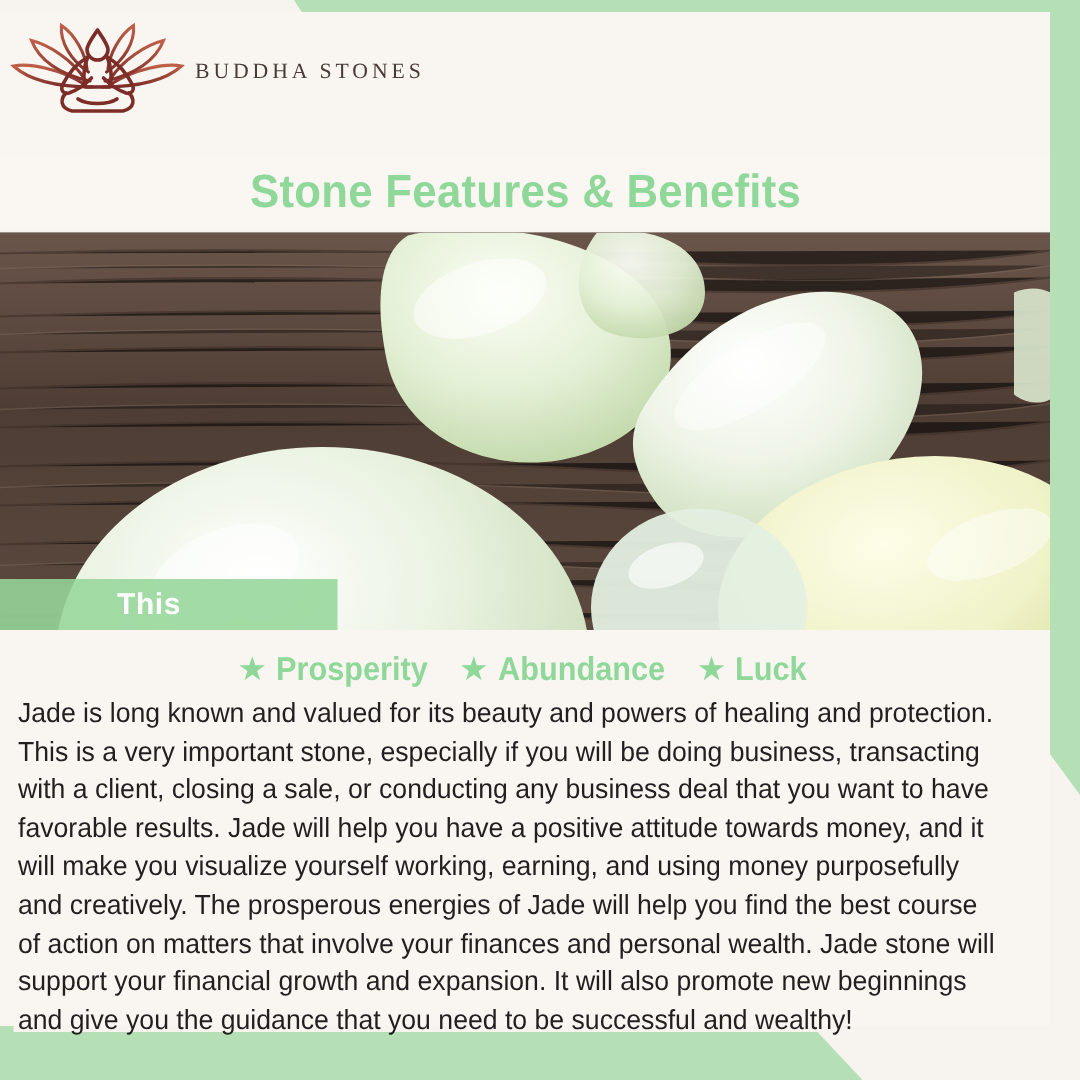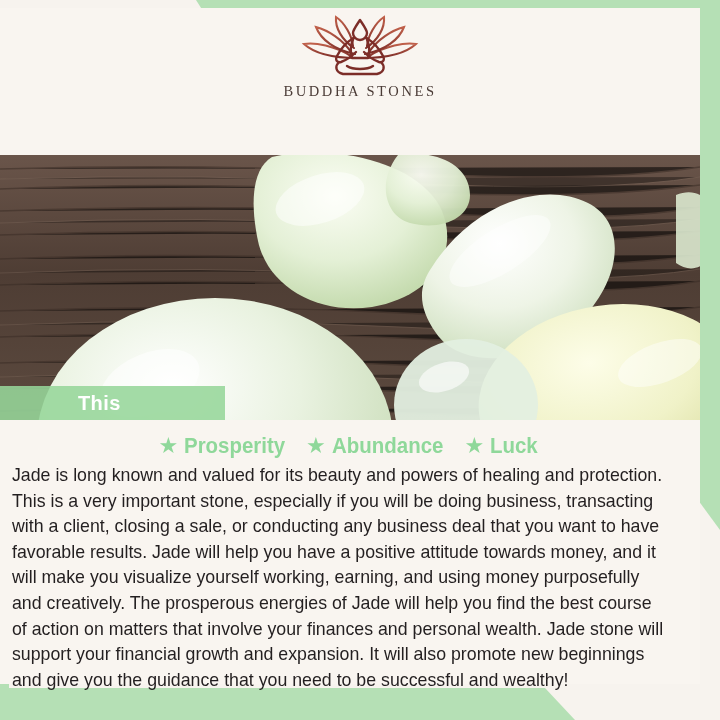--- a/index.html
+++ b/index.html
@@ -32,21 +32,21 @@
 
   
   #sheet{
     position:absolute;left:0;top:8px;width:700px;height:676px;
     background:#f9f5f0;
   }
 
   
   #logo-block{
     position:absolute;left:0;top:14px;width:720px;
-    display:flex;flex-direction:column;align-items:center;
+    display:flex;flex-direction:row;align-items:center;
   }
   #logo-mark{width:130px;height:66px;display:block;}
   #brand-name{
     margin-top:3px;
     font-family:"Liberation Serif", serif;
     font-size:14.5px;letter-spacing:2.6px;color:#4a3b36;
     font-weight:400;
   }
 
   
@@ -141,20 +141,23 @@
 
         <path d="M58.5 24 C 56 30, 55 38, 57 44 L 73 44 C 75 38, 74 30, 71.5 24"></path>
 
         <path d="M44 48 C 40 52, 40 58, 48 60 L 82 60 C 90 58, 90 52, 86 48"></path>
         <path d="M52 52 C 58 56, 72 56, 78 52"></path>
       </g>
     </svg>
     <div id="brand-name">BUDDHA STONES</div>
   </div>
 
+  <div id="title-banner">
+    <div id="title-text">Stone Features &amp; Benefits</div>
+  </div>
 
   <div id="photo">
     <svg viewBox="0 0 700 265" preserveAspectRatio="none">
       <defs>
         <linearGradient id="wood" x1="0" y1="0" x2="0" y2="1">
           <stop offset="0" stop-color="#6a554a"></stop>
           <stop offset="0.45" stop-color="#4e3d34"></stop>
           <stop offset="1" stop-color="#5c4a3f"></stop>
         </linearGradient>
         <radialGradient id="s1" cx="38%" cy="32%" r="72%">

